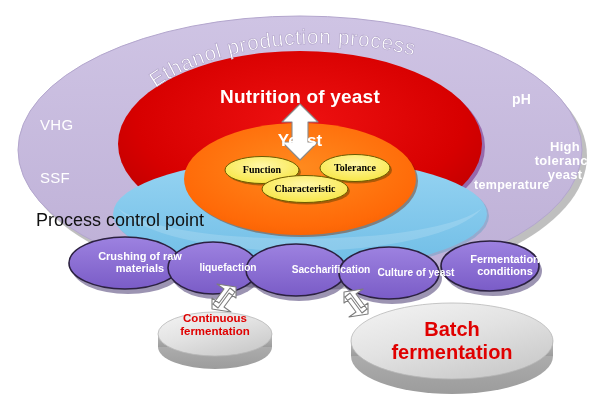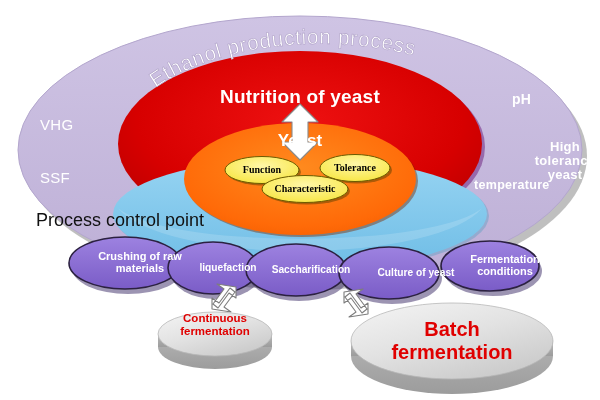--- a/index.html
+++ b/index.html
@@ -189,20 +189,20 @@
   <div class="lbl ttl-nutrition" style="left:0;top:86px;width:600px;text-align:center;">Nutrition of yeast</div>
   <div class="lbl ttl-yeast" style="left:0;top:131px;width:600px;text-align:center;">Yeast</div>
   <div class="lbl ttl-process" style="left:0;top:210px;width:488px;text-align:left;margin-left:36px;">Process control point</div>
 
   <div class="lbl yellow-txt" style="left:222px;top:164px;width:80px;">Function</div>
   <div class="lbl yellow-txt" style="left:317px;top:162px;width:76px;">Tolerance</div>
   <div class="lbl yellow-txt" style="left:261px;top:183px;width:88px;">Characteristic</div>
 
   <div class="lbl pill-txt wrap" style="left:77px;top:250px;width:96px;">Crushing of raw materials</div>
   <div class="lbl pill-txt wrap sm" style="left:167px;top:262px;width:92px;">liquefaction</div>
-  <div class="lbl pill-txt wrap sm" style="left:246px;top:264px;width:100px;">Saccharification</div>
+  <div class="lbl pill-txt wrap sm" style="left:230px;top:264px;width:100px;padding-left:36px;">Saccharification</div>
   <div class="lbl pill-txt wrap sm" style="left:339px;top:267px;width:100px;padding-left:12px;">Culture of yeast</div>
   <div class="lbl pill-txt wrap" style="left:444px;top:253px;width:92px;">Fermentation conditions</div>
 
   <div class="lbl ferm-txt small wrap" style="left:165px;top:312px;width:100px;">Continuous fermentation</div>
   <div class="lbl ferm-txt big wrap" style="left:362px;top:318px;width:180px;">Batch fermentation</div>
 
 </div>
 
 </body></html>

